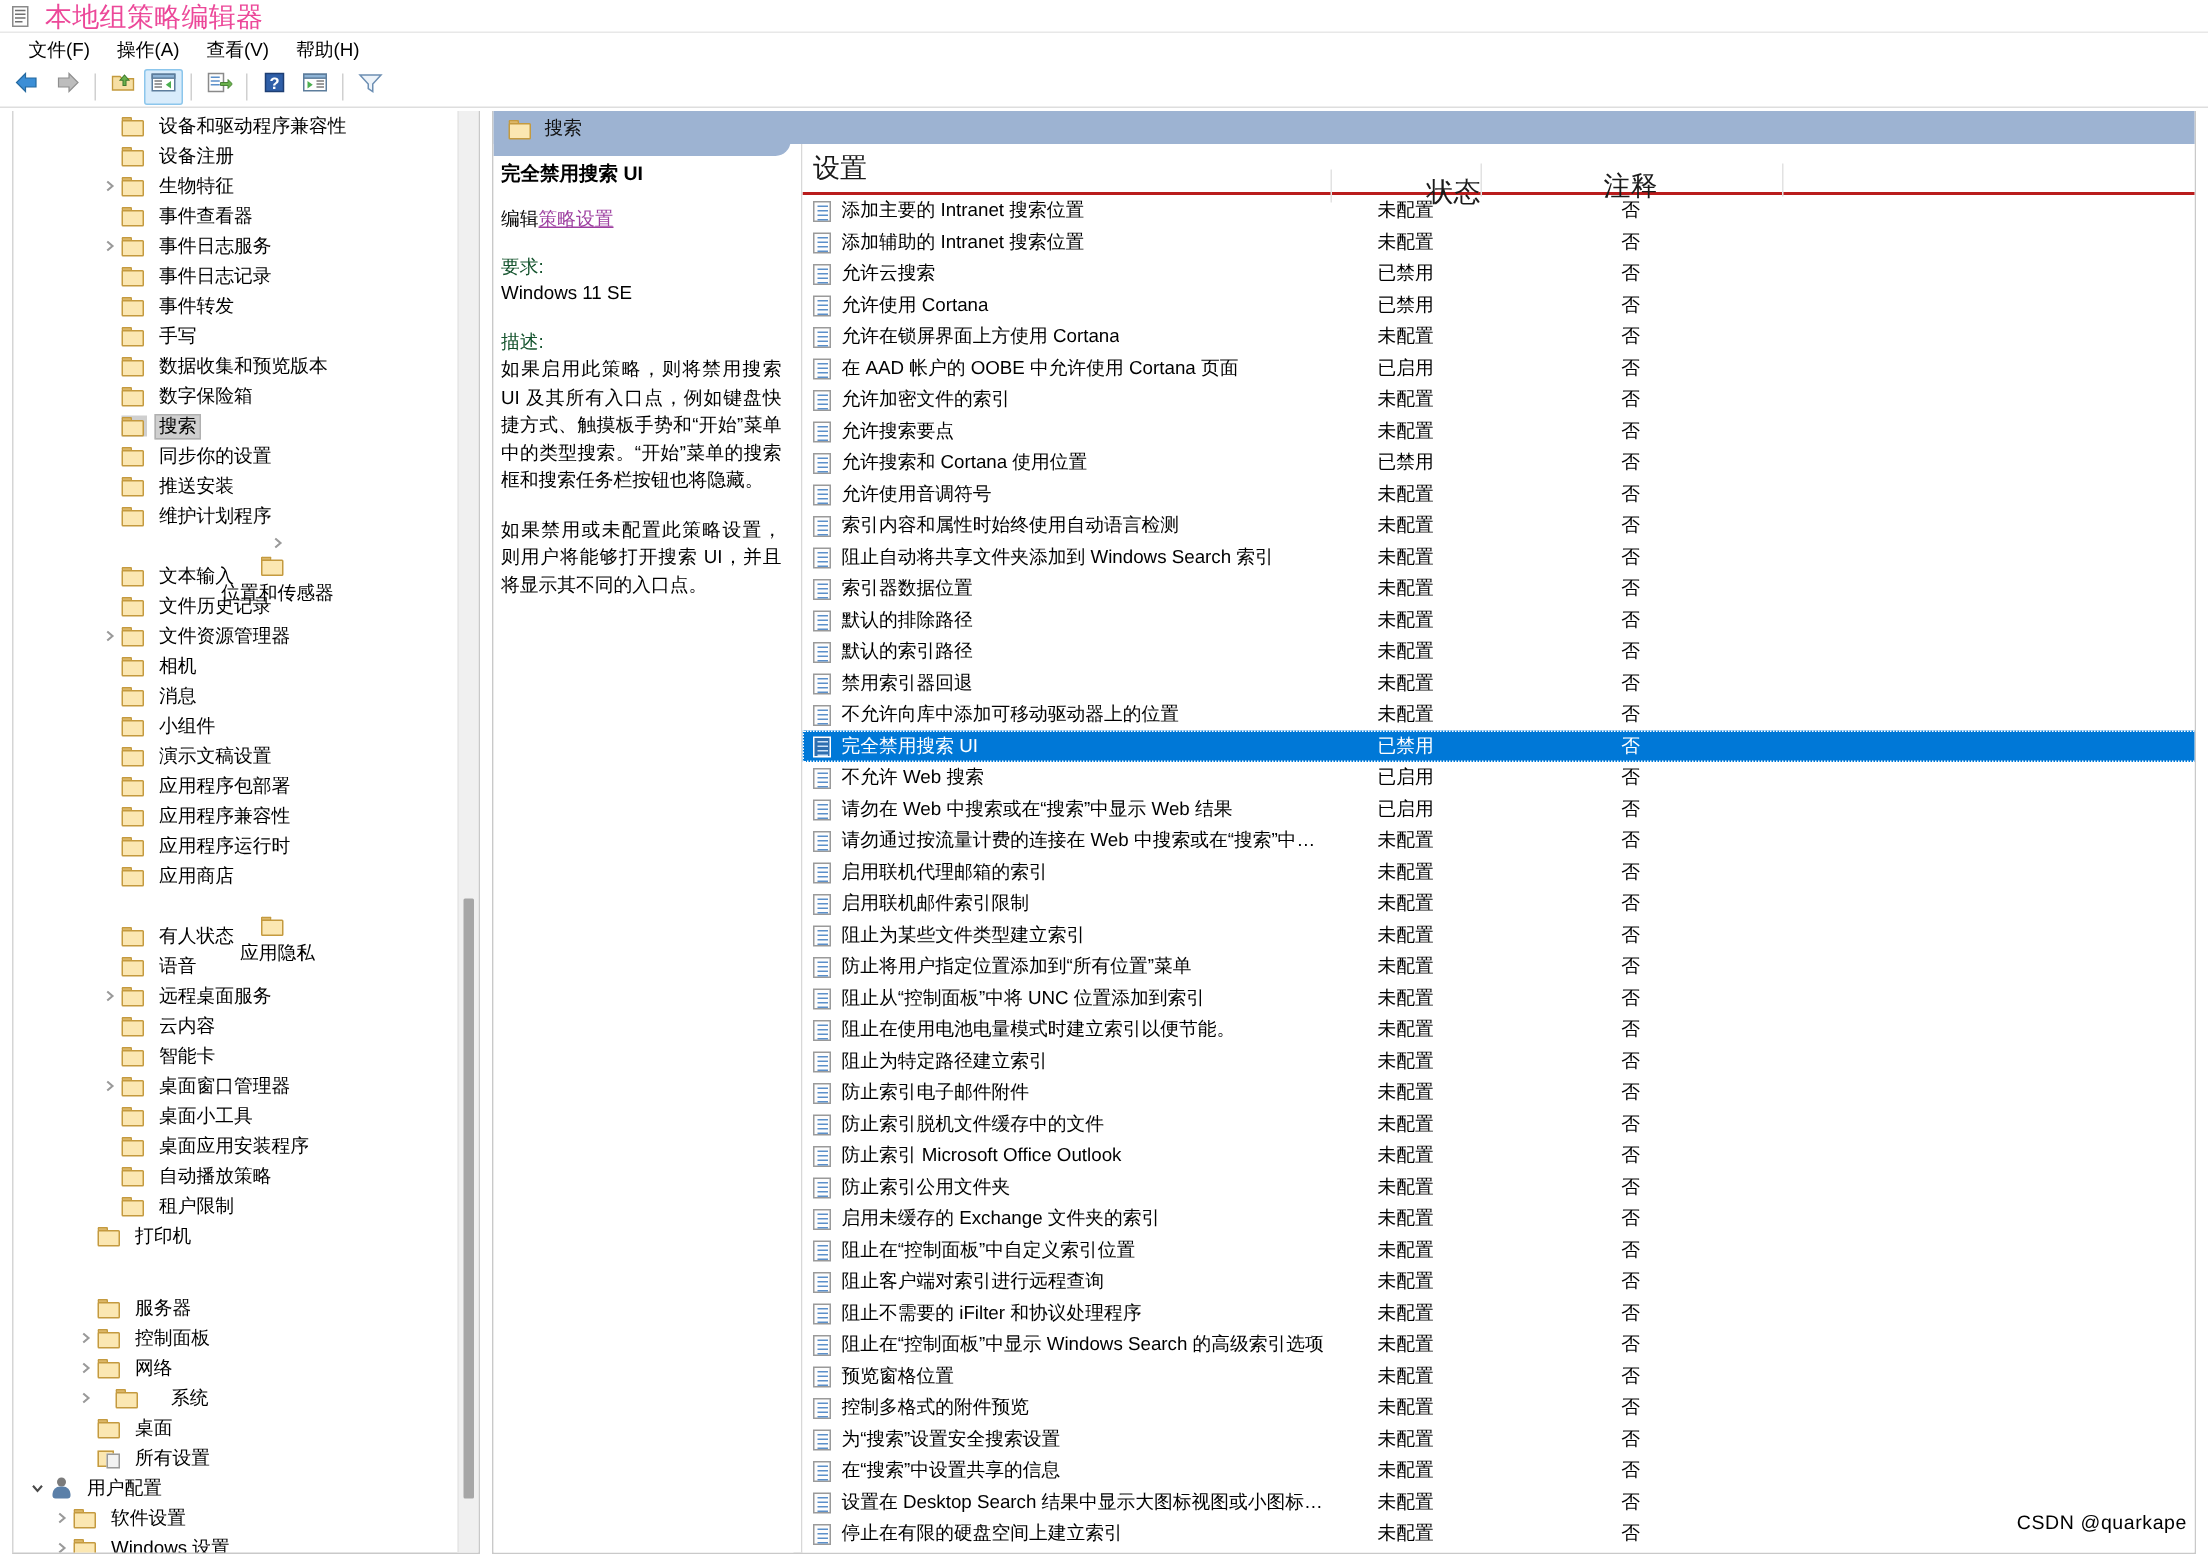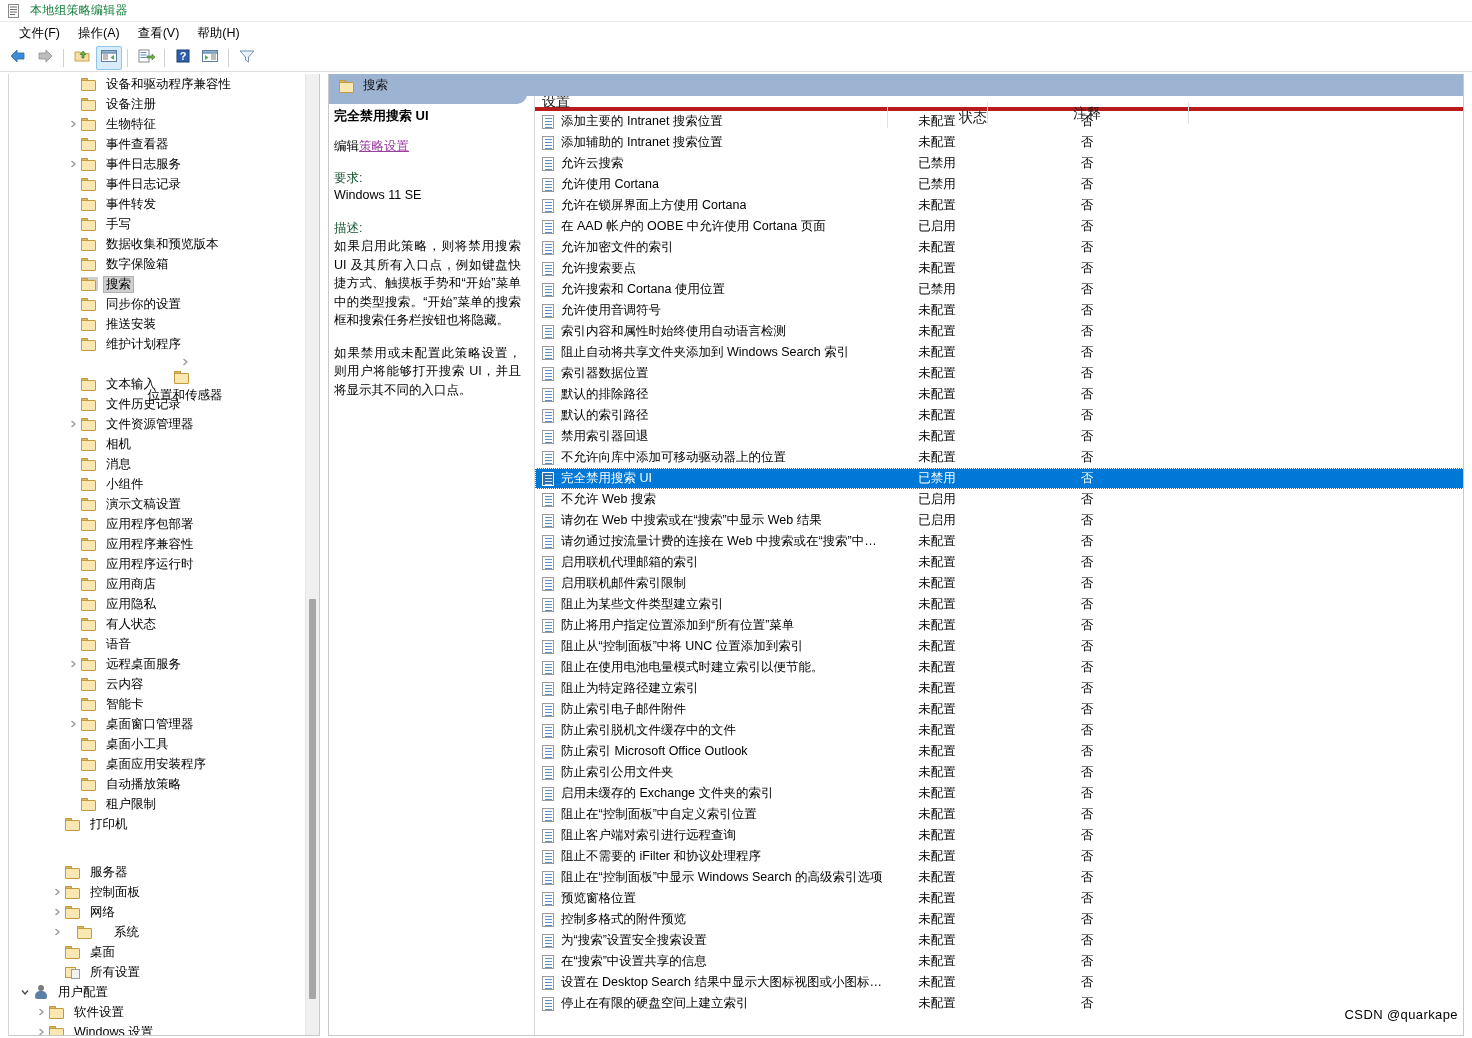--- a/index.html
+++ b/index.html
@@ -28,22 +28,22 @@
     display: flex; align-items: center;
     padding-left: 6px;
   }
   .titlebar .tb-icon {
     width: 16px; height: 16px;
     margin-right: 8px;
     flex: 0 0 auto;
     position: relative;
   }
   .titlebar .tb-title {
-    font-size: 12px;
-    color: #15803d;
+    font-size: 18px;
+    color: #ec4899;
     letter-spacing: 0.2px;
   }
 
   
   .menubar {
     position: absolute; top: 22px; left: 0;
     width: 1472px; height: 22px;
     background: #ffffff;
     display: flex; align-items: center;
     padding-left: 10px;
@@ -312,25 +312,25 @@
   
   .list-pane {
     position: absolute;
     left: 206px; top: 22px;
     width: 930px; height: 940px;
     background: #ffffff;
     overflow: hidden;
   }
   .list-head {
     position: relative;
-    height: 15px;
-    border-bottom: 4px solid #b91c1c;
+    height: 34px;
+    border-bottom: 2px solid #b91c1c;
     display: flex;
     align-items: center;
-    font-size: 14px;
+    font-size: 18px;
     color: #1a1a1a;
   }
   .col-setting { width: 352px; padding-left: 7px; }
   .col-state   { width: 100px; text-align: right; position: relative; margin-top: 32px; }
   .col-comment { width: 200px; text-align: center; position: relative; margin-top: 24px; }
   .list-head .col-state::before,
   .list-head .col-comment::before {
     content: "";
     position: absolute;
     left: 0; top: -3px;
@@ -788,21 +788,21 @@
           <div class="tree-row" style="padding-left: 56px;">
             <span class="twisty"></span>
             <span class="ficon ficon-wrap">
               <span class="folder">
                 <span class="tab"></span>
                 <span class="body"></span>
               </span>
             </span>
             <span class="tlabel">应用商店</span>
           </div>
-          <div class="tree-row" style="padding-left: 56px;">
+          <div class="tree-row" style="padding-left: 56px; flex-direction: column;">
             <span class="twisty"></span>
             <span class="ficon ficon-wrap">
               <span class="folder">
                 <span class="tab"></span>
                 <span class="body"></span>
               </span>
             </span>
             <span class="tlabel">应用隐私</span>
           </div>
           <div class="tree-row" style="padding-left: 56px;">

